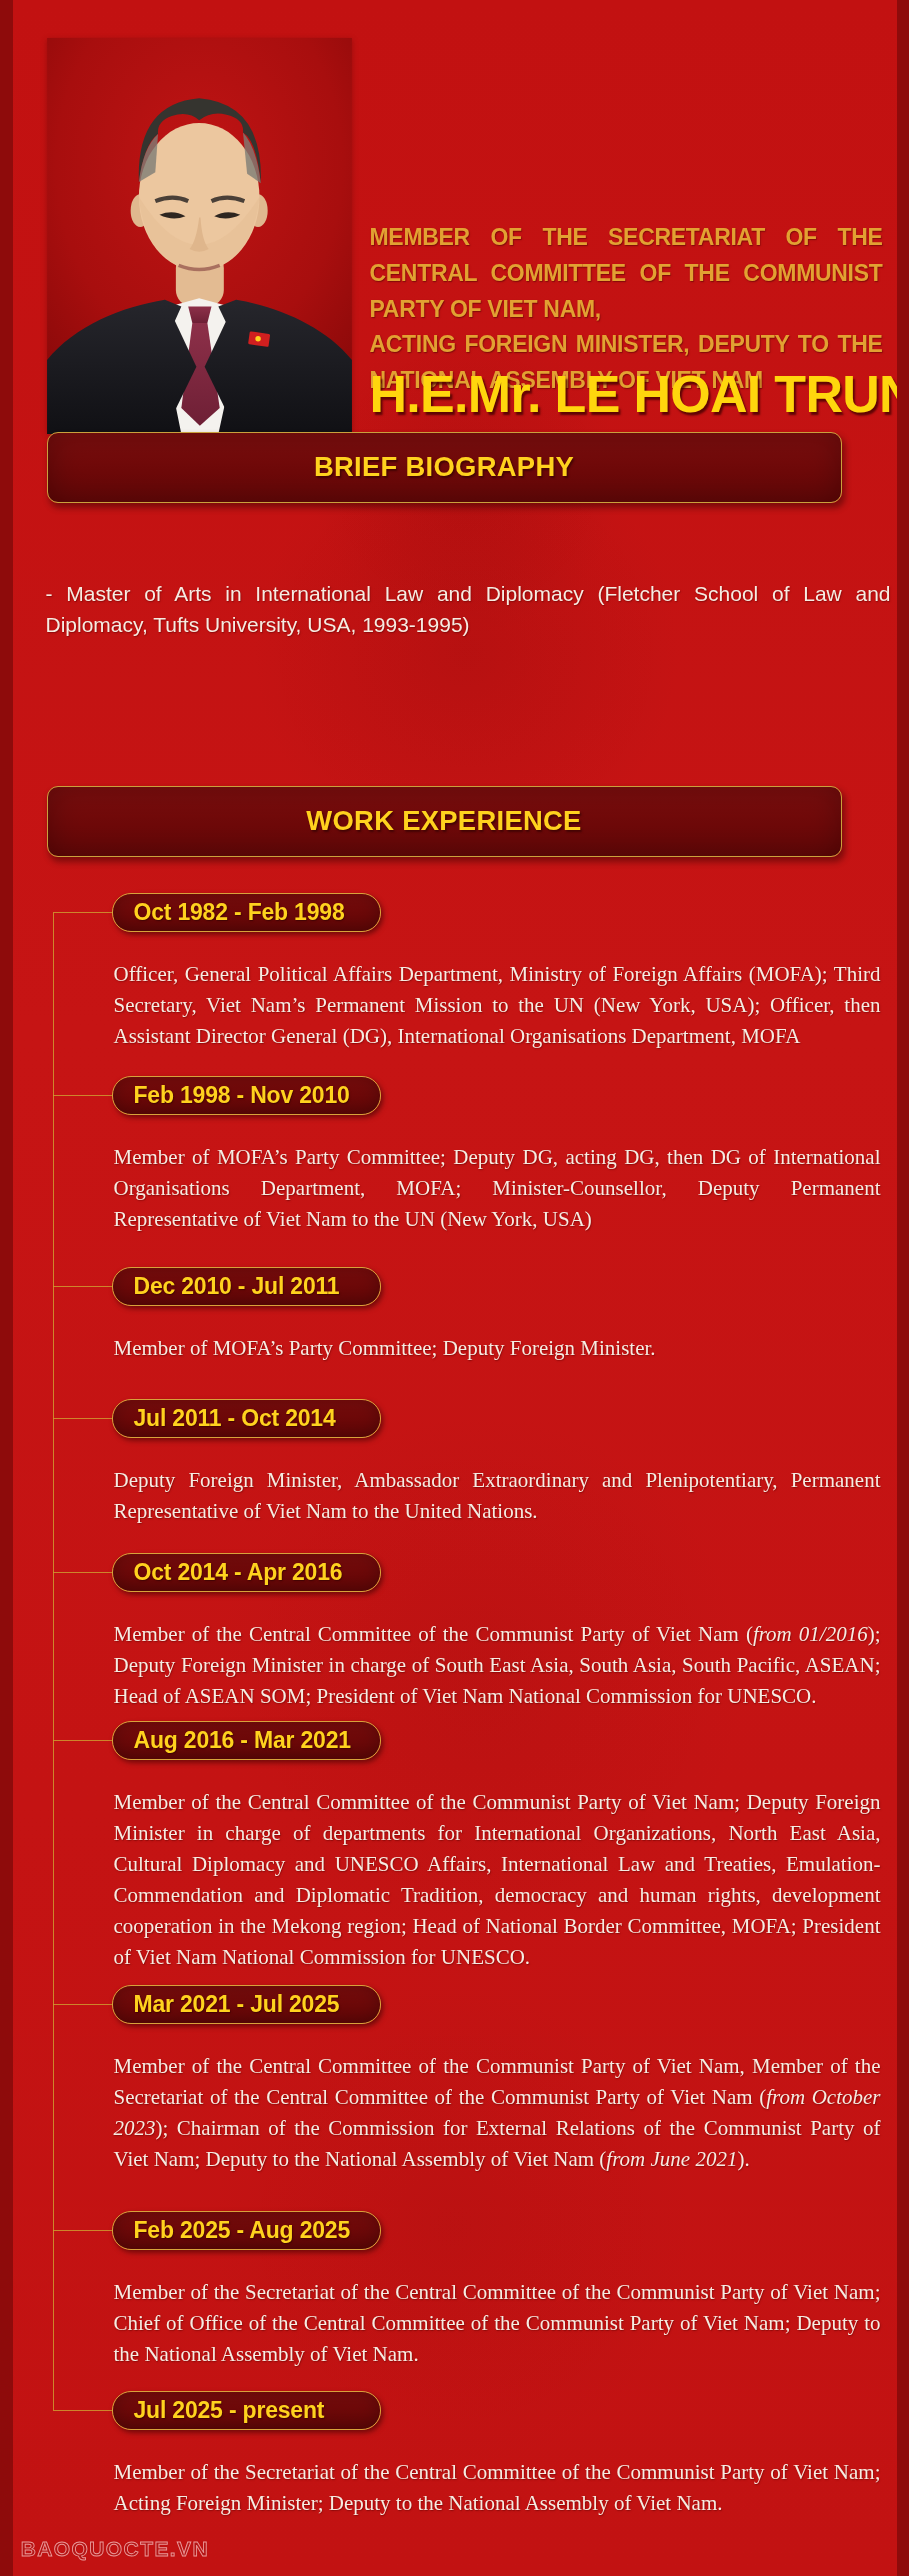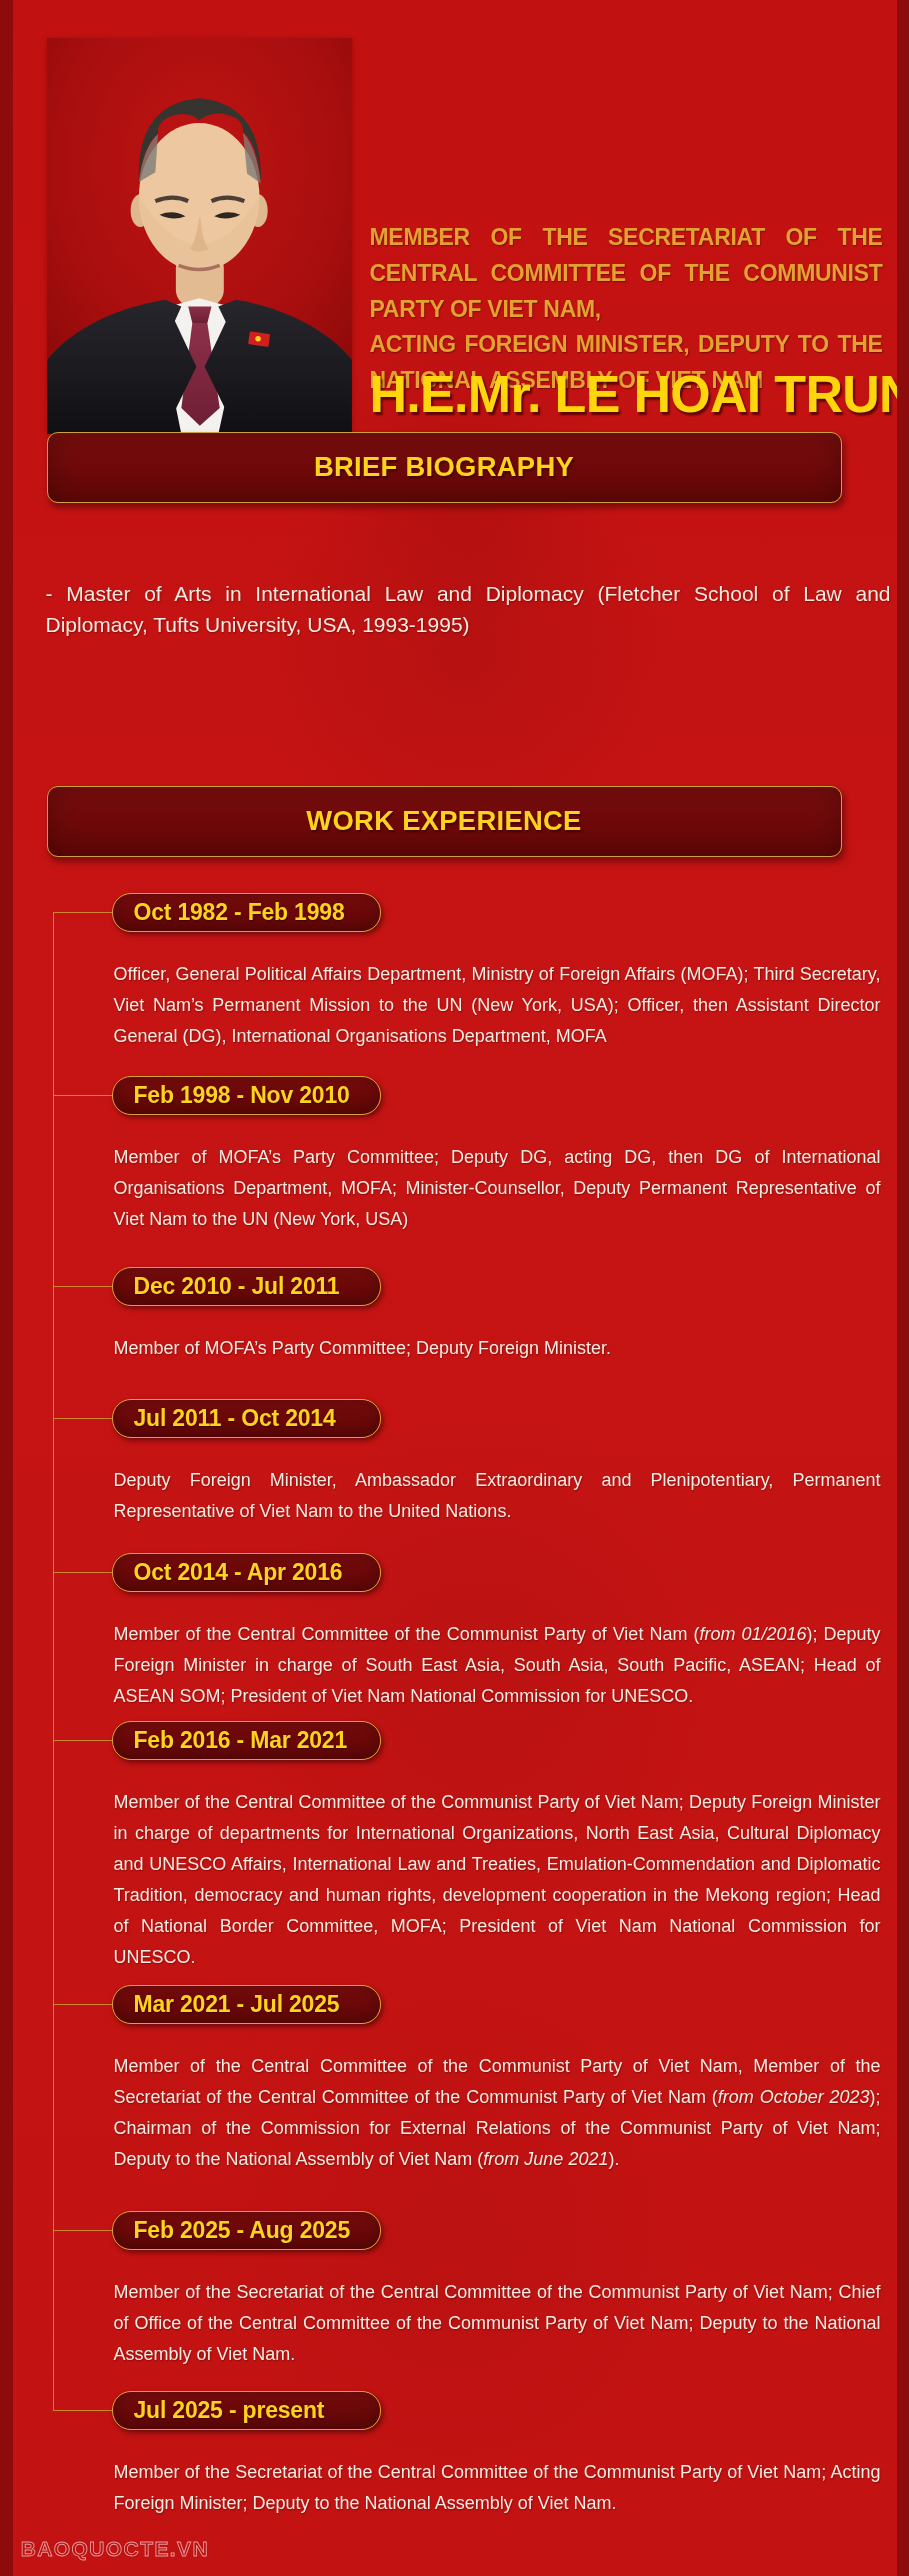--- a/index.html
+++ b/index.html
@@ -87,22 +87,23 @@
     box-sizing:border-box;
     background:linear-gradient(180deg,#7a0c0c 0%,#6a0808 60%,#5e0606 100%);
     border:1.4px solid #d8a23a;border-radius:19px;
     box-shadow:2.1px 2.7px 4.8px rgba(50,0,0,.55), inset 0 0 18px rgba(0,0,0,.25);
     color:#ffd21e;font-size:23px;font-weight:bold;line-height:36px;
     padding-left:21px;letter-spacing:-0.2px;
     text-shadow:0.7px 1.4px 1.4px rgba(40,0,0,.6);
   }
   .tl-text{
     position:absolute;left:101px;top:66px;width:767px;margin:0;
-    color:#f6ece2;font-size:18px;line-height:31px;text-align:justify;
+    color:#f6ece2;font-size:21px;line-height:31px;text-align:justify;
     text-shadow:0.7px 1.4px 1.4px rgba(90,0,0,.55);
+    font-family:Liberation Serif, serif;
   }
   .tl-text em{font-style:italic;}
 
   
   .watermark{
     position:absolute;left:8.2px;top:2537px;
     font-size:21px;font-weight:bold;letter-spacing:1.4px;
     color:rgba(205,40,40,.35);
     -webkit-text-stroke:0.9px rgba(248,188,188,.8);
     text-shadow:0 0 1.4px rgba(120,0,0,.4);
@@ -206,21 +207,21 @@
         <div class="tl-pill">Jul 2011 - Oct 2014</div>
         <p class="tl-text"><span>Deputy Foreign Minister, Ambassador Extraordinary and Plenipotentiary, Permanent Representative of Viet Nam to the United Nations.</span></p>
       </div>
       <div class="tl-entry">
         <div class="tl-connector"></div>
         <div class="tl-pill">Oct 2014 - Apr 2016</div>
         <p class="tl-text"><span>Member of the Central Committee of the Communist Party of Viet Nam (</span><em>from 01/2016</em><span>); Deputy Foreign Minister in charge of South East Asia, South Asia, South Pacific, ASEAN; Head of ASEAN SOM; President of Viet Nam National Commission for UNESCO.</span></p>
       </div>
       <div class="tl-entry">
         <div class="tl-connector"></div>
-        <div class="tl-pill">Feb 2016 - Mar 2021</div>
+        <div class="tl-pill">Aug 2016 - Mar 2021</div>
         <p class="tl-text"><span>Member of the Central Committee of the Communist Party of Viet Nam; Deputy Foreign Minister in charge of departments for International Organizations, North East Asia, Cultural Diplomacy and UNESCO Affairs, International Law and Treaties, Emulation-Commendation and Diplomatic Tradition, democracy and human rights, development cooperation in the Mekong region; Head of National Border Committee, MOFA; President of Viet Nam National Commission for UNESCO.</span></p>
       </div>
       <div class="tl-entry">
         <div class="tl-connector"></div>
         <div class="tl-pill">Mar 2021 - Jul 2025</div>
         <p class="tl-text"><span>Member of the Central Committee of the Communist Party of Viet Nam, Member of the Secretariat of the Central Committee of the Communist Party of Viet Nam (</span><em>from October 2023</em><span>); Chairman of the Commission for External Relations of the Communist Party of Viet Nam; Deputy to the National Assembly of Viet Nam (</span><em>from June 2021</em><span>).</span></p>
       </div>
       <div class="tl-entry">
         <div class="tl-connector"></div>
         <div class="tl-pill">Feb 2025 - Aug 2025</div>

